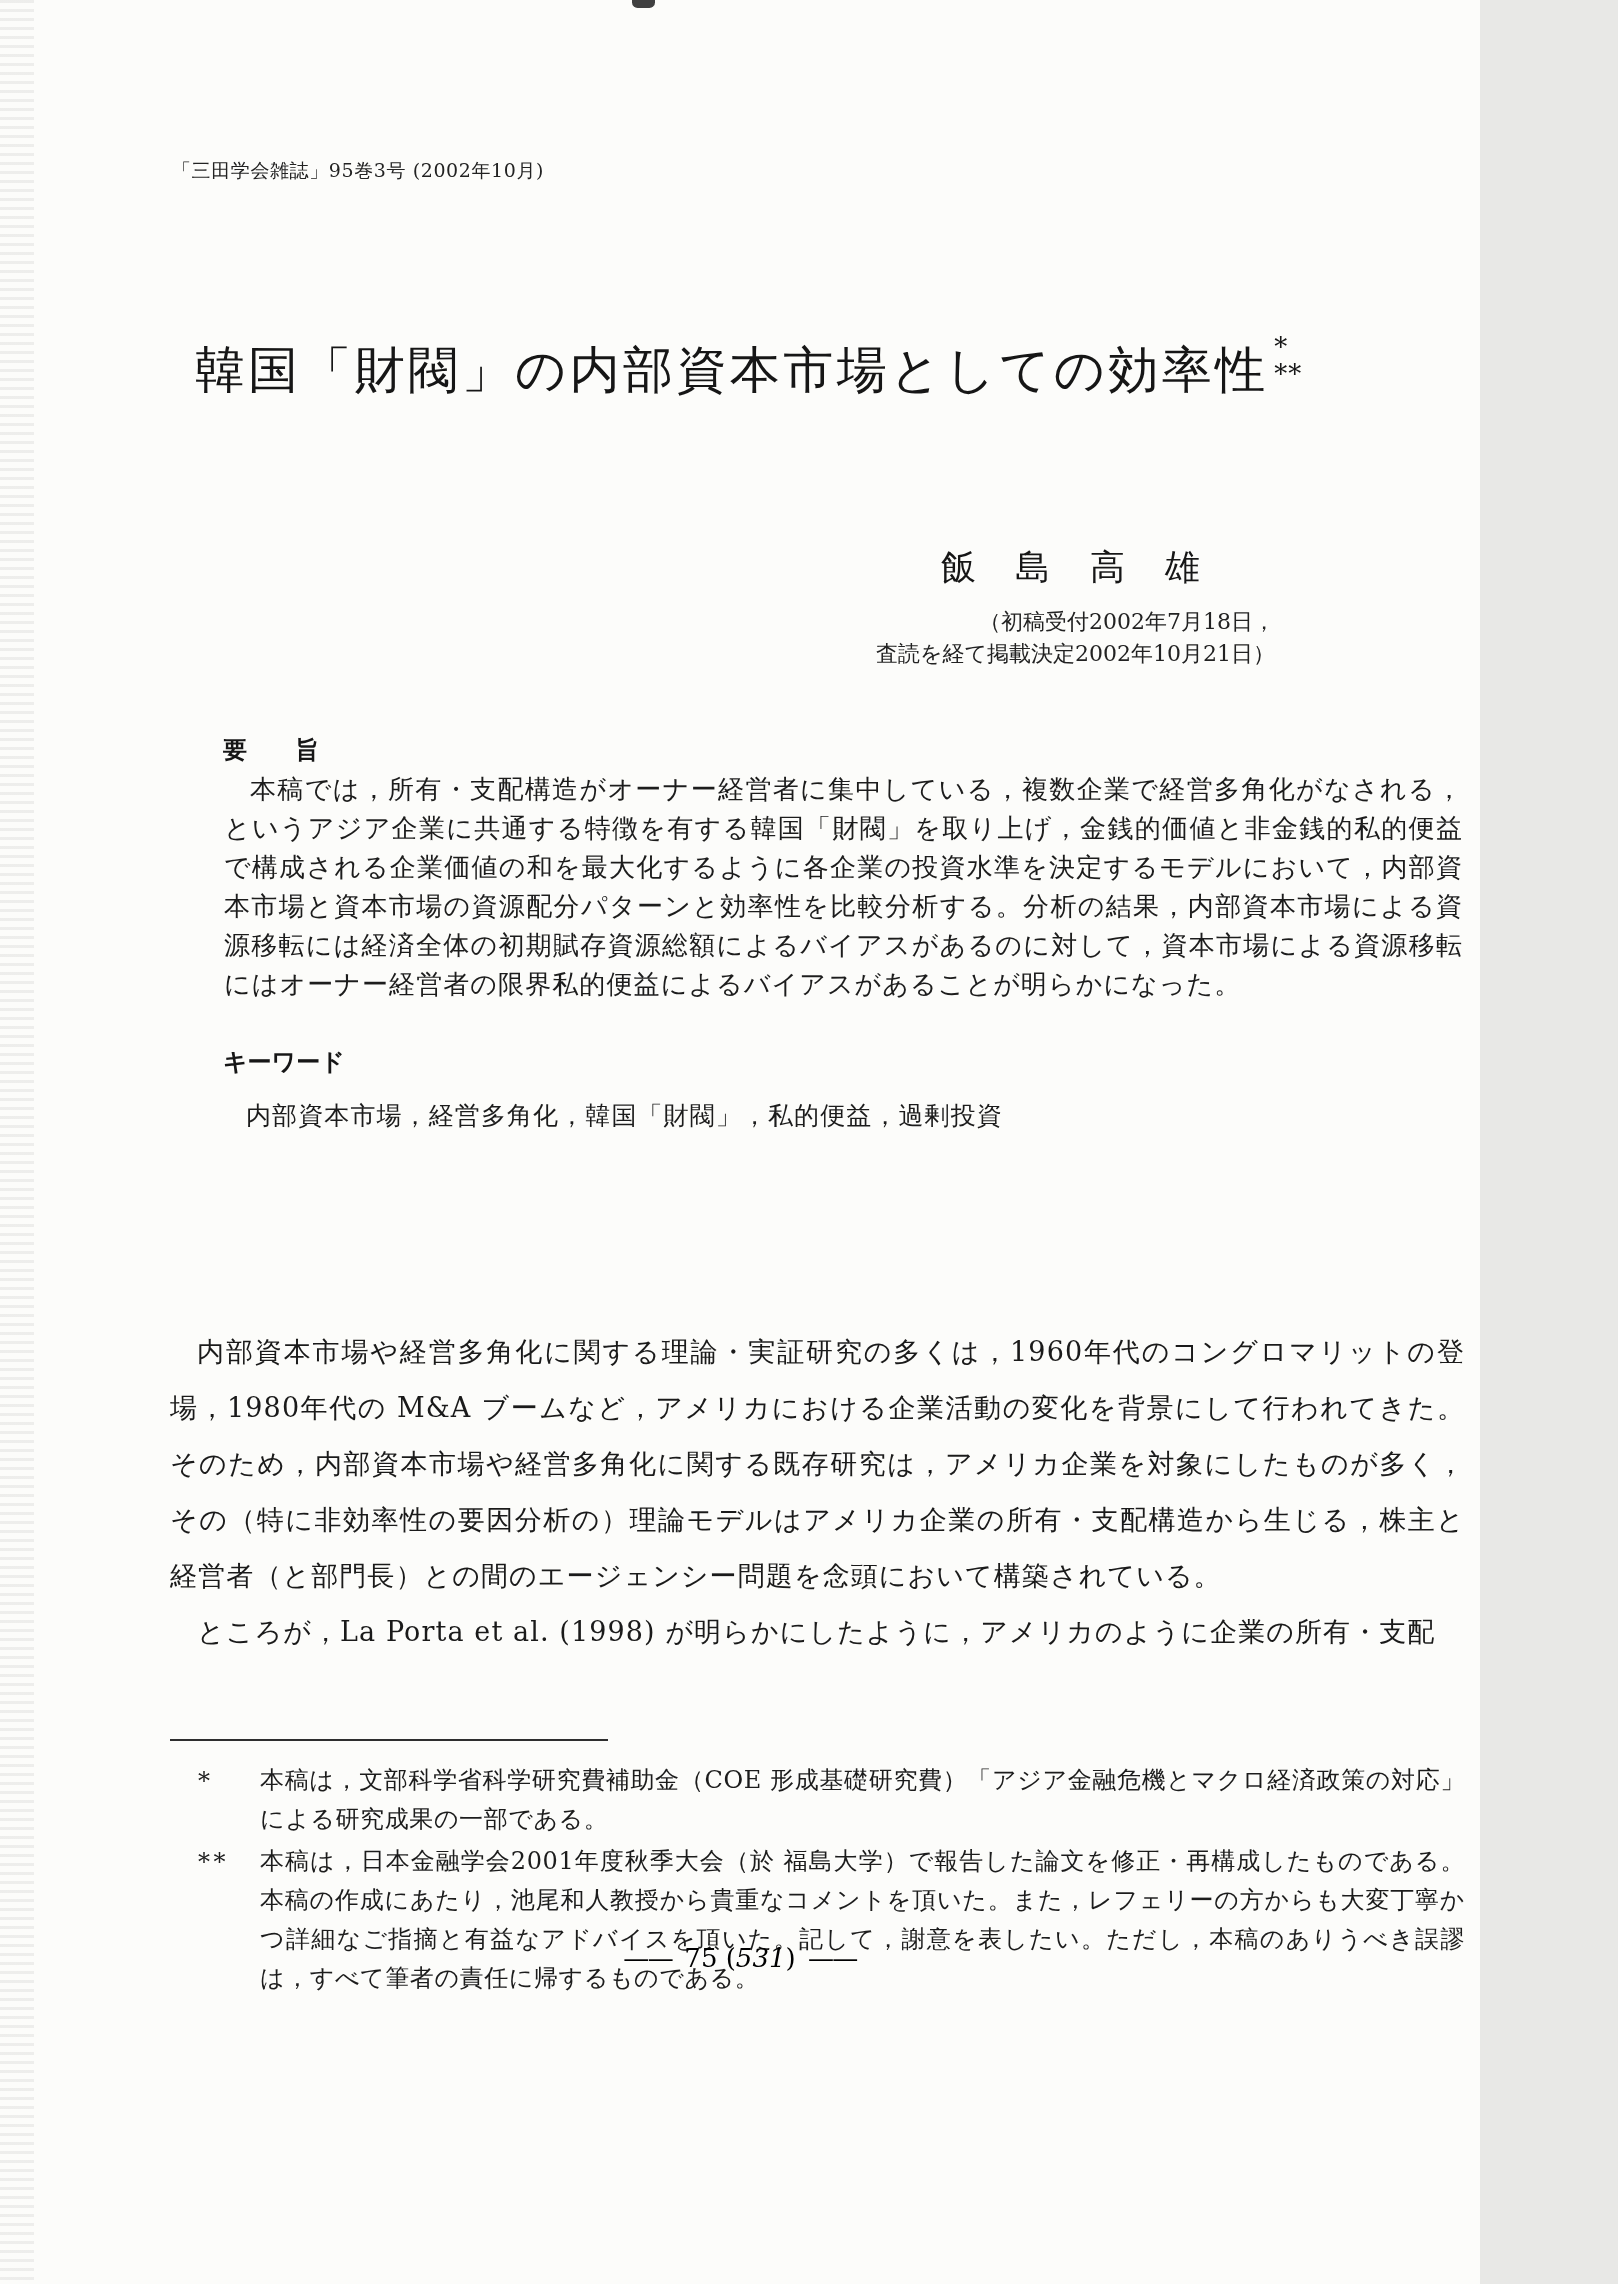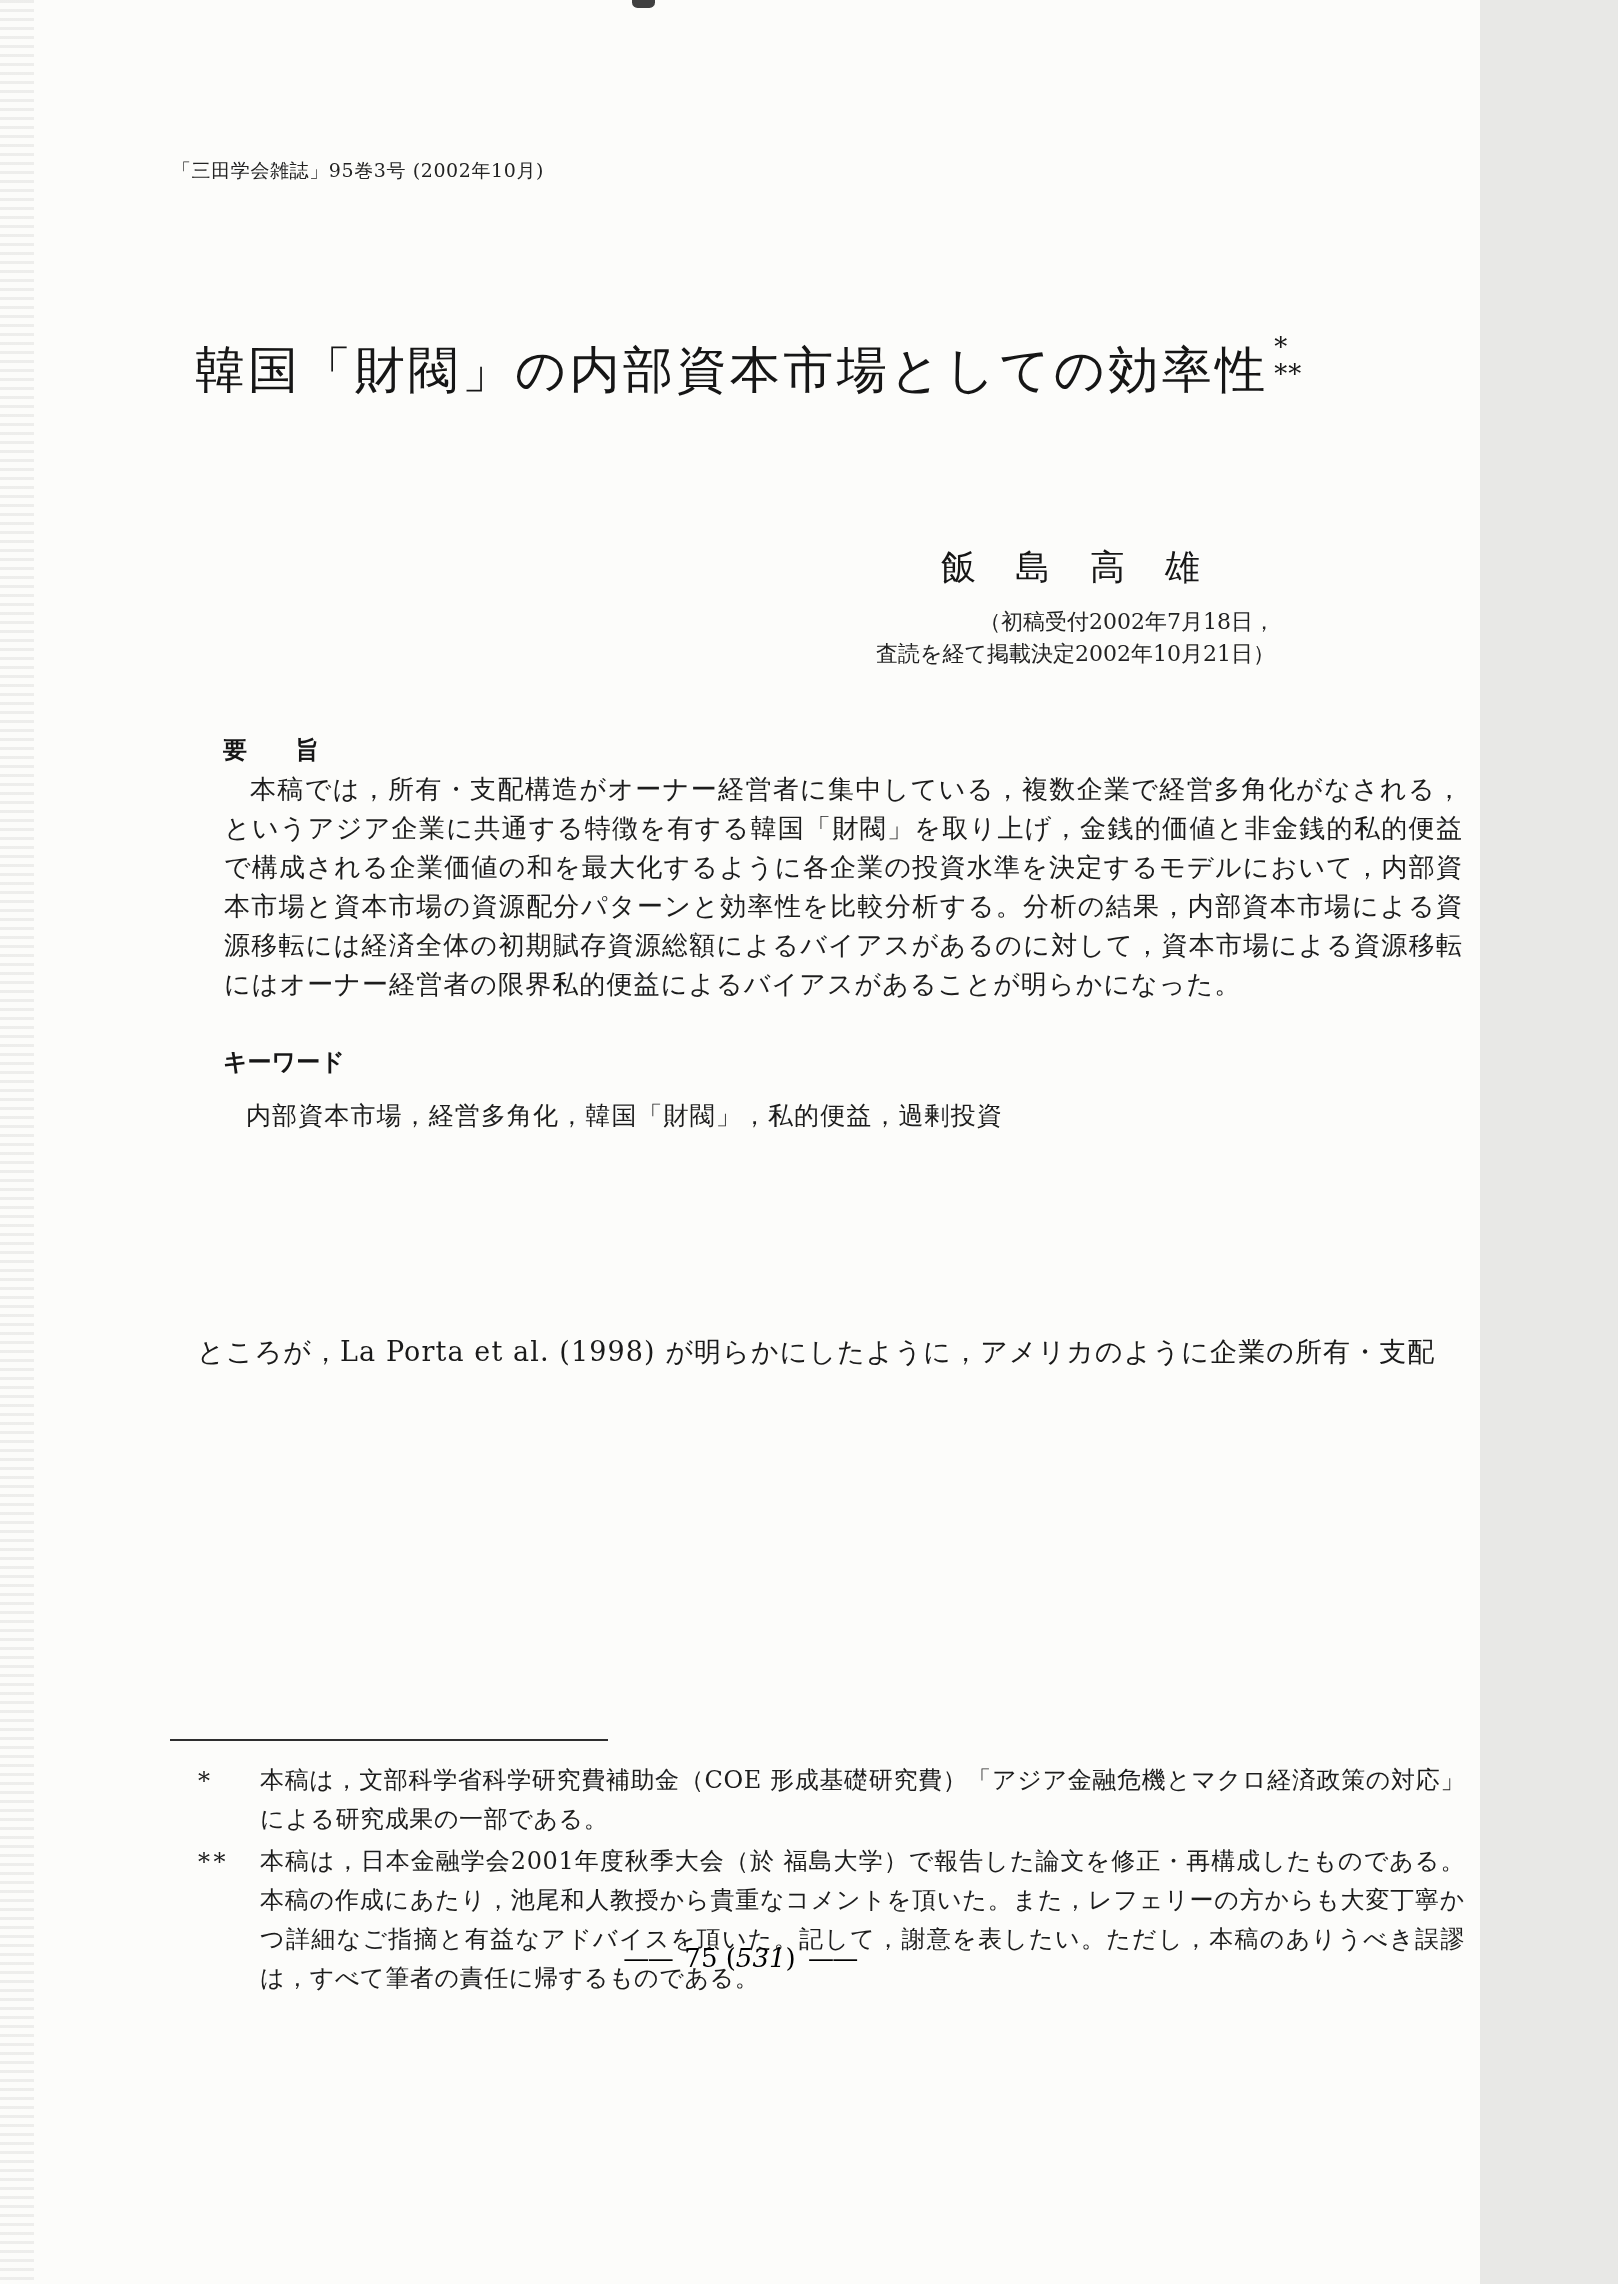--- a/index.html
+++ b/index.html
@@ -209,20 +209,21 @@
   <div class="abstract-heading">要　　旨</div>
 
   <div class="abstract-body">本稿では，所有・支配構造がオーナー経営者に集中している，複数企業で経営多角化がなされる，というアジア企業に共通する特徴を有する韓国「財閥」を取り上げ，金銭的価値と非金銭的私的便益で構成される企業価値の和を最大化するように各企業の投資水準を決定するモデルにおいて，内部資本市場と資本市場の資源配分パターンと効率性を比較分析する。分析の結果，内部資本市場による資源移転には経済全体の初期賦存資源総額によるバイアスがあるのに対して，資本市場による資源移転にはオーナー経営者の限界私的便益によるバイアスがあることが明らかになった。</div>
 
   <div class="keywords-heading">キーワード</div>
 
   <div class="keywords-body">内部資本市場，経営多角化，韓国「財閥」，私的便益，過剰投資</div>
 
 
   <div class="main-body">
+    <p>内部資本市場や経営多角化に関する理論・実証研究の多くは，1960年代のコングロマリットの登場，1980年代の M&amp;A ブームなど，アメリカにおける企業活動の変化を背景にして行われてきた。そのため，内部資本市場や経営多角化に関する既存研究は，アメリカ企業を対象にしたものが多く，その（特に非効率性の要因分析の）理論モデルはアメリカ企業の所有・支配構造から生じる，株主と経営者（と部門長）との間のエージェンシー問題を念頭において構築されている。</p>
     <p>ところが，La Porta et al. (1998) が明らかにしたように，アメリカのように企業の所有・支配</p>
   </div>
 
   <div class="footnote-rule"></div>
 
   <div class="footnotes">
     <div class="footnote-row">
       <div class="footnote-marker">*</div>
       <div class="footnote-text">本稿は，文部科学省科学研究費補助金（COE 形成基礎研究費）「アジア金融危機とマクロ経済政策の対応」による研究成果の一部である。</div>
     </div>

